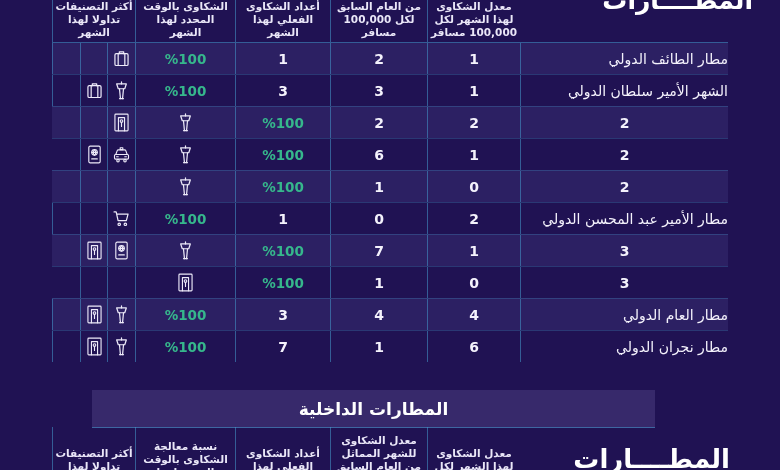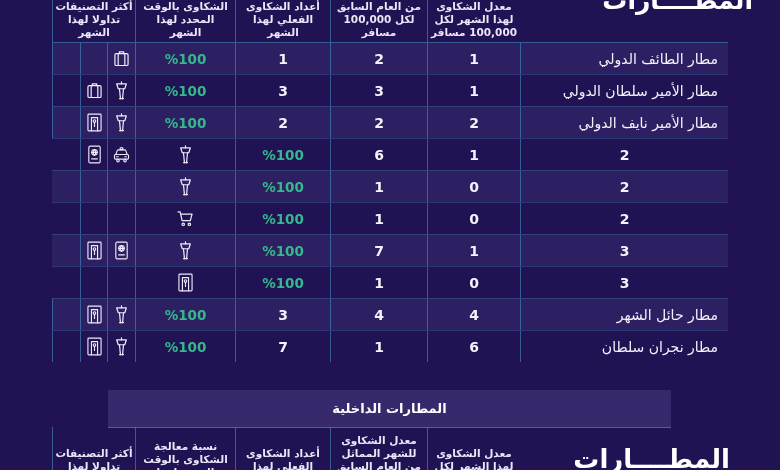--- a/index.html
+++ b/index.html
@@ -21,30 +21,30 @@
   .thead{border-bottom:1px solid var(--line);}
   .th{position:relative; height:42px; overflow:hidden; border-left:1px solid var(--line);}
   .th-in{position:absolute; bottom:3px; right:2px; left:2px; text-align:center;
     font-size:10.5px; font-weight:700; line-height:13px; white-space:pre-line; color:#eae7f8;}
   .th.span3{grid-column:span 3;}
   .th.no-border{border-left:none;}
   .trow{height:31px;}
   .trow.odd{background:var(--stripe);}
   .trow + .trow{border-top:1px solid var(--line-faint);}
   .cell{display:flex; align-items:center; justify-content:center; border-left:1px solid var(--line); height:100%; box-sizing:border-box;}
-  .name-cell{justify-content:flex-start; padding-right:10px; font-size:14px; font-weight:500; letter-spacing:0;}
+  .name-cell{justify-content:flex-start; font-size:14px; font-weight:500; letter-spacing:0;}
   .num-cell{font-size:14px; font-weight:700;}
   .pct-cell{color:var(--green); font-size:13.5px; font-weight:700;}
   .ltr{direction:ltr; unicode-bidi:isolate;}
   .icon{width:21px; height:21px; color:#edeaf9; display:inline-flex;}
   .icon svg{width:100%; height:100%;}
-  .banner{position:absolute; top:390px; left:108px; width:563px; height:37px;
+  .banner{position:absolute; top:390px; left:92px; width:563px; height:37px;
     background:var(--banner); border-bottom:1px solid var(--line);
     display:flex; align-items:center; justify-content:center;
-    font-size:13px; font-weight:800; color:#fff;}
+    font-size:17px; font-weight:800; color:#fff;}
   .bottom-header{position:absolute; top:427px; left:52px; width:676px; height:78px;}
   .bh{display:flex; align-items:center; justify-content:center; text-align:center;
     border-left:1px solid var(--line); font-size:10.5px; font-weight:700;
     line-height:13px; white-space:pre-line; color:#eae7f8; height:100%; box-sizing:border-box;}
   .bh.span3{grid-column:span 3;}
 </style>
 </head>
 <body>
 
 <div class="screen">
@@ -98,21 +98,21 @@
                 <rect x="4.5" y="6.5" width="15" height="13.5" rx="1.5"></rect>
                 <path d="M9.5 6.5v-2h5v2"></path>
                 <path d="M8.2 6.5v13.5M15.8 6.5v13.5"></path>
               </svg>
             </span>
           </div>
           <div class="cell icon-cell"></div>
           <div class="cell icon-cell"></div>
         </div>
         <div class="grid-cols trow even">
-          <div class="cell name-cell">مطار الأمير سلطان الدولي</div>
+          <div class="cell name-cell">الشهر الأمير سلطان الدولي</div>
           <div class="cell num-cell">1</div>
           <div class="cell num-cell">3</div>
           <div class="cell num-cell">3</div>
           <div class="cell pct-cell">
             <span class="ltr">%100</span>
           </div>
           <div class="cell icon-cell">
             <span class="icon">
               <svg viewBox="0 0 24 24" fill="none" stroke="currentColor" stroke-width="1.4" stroke-linejoin="round" stroke-linecap="round">
                 <path d="M12 2.2v2.3"></path>
@@ -127,21 +127,20 @@
               <svg viewBox="0 0 24 24" fill="none" stroke="currentColor" stroke-width="1.4" stroke-linejoin="round" stroke-linecap="round">
                 <rect x="4.5" y="6.5" width="15" height="13.5" rx="1.5"></rect>
                 <path d="M9.5 6.5v-2h5v2"></path>
                 <path d="M8.2 6.5v13.5M15.8 6.5v13.5"></path>
               </svg>
             </span>
           </div>
           <div class="cell icon-cell"></div>
         </div>
         <div class="grid-cols trow odd">
-          <div class="cell name-cell">مطار الأمير نايف الدولي</div>
           <div class="cell num-cell">2</div>
           <div class="cell num-cell">2</div>
           <div class="cell num-cell">2</div>
           <div class="cell pct-cell">
             <span class="ltr">%100</span>
           </div>
           <div class="cell icon-cell">
             <span class="icon">
               <svg viewBox="0 0 24 24" fill="none" stroke="currentColor" stroke-width="1.4" stroke-linejoin="round" stroke-linecap="round">
                 <path d="M12 2.2v2.3"></path>
@@ -217,20 +216,21 @@
                 <path d="M6.5 4.5h11l-1.8 5.5H8.3z"></path>
                 <path d="M9.7 10l1.1 11.3M14.3 10l-1.1 11.3"></path>
                 <path d="M9.8 21.3h4.4"></path>
               </svg>
             </span>
           </div>
           <div class="cell icon-cell"></div>
           <div class="cell icon-cell"></div>
         </div>
         <div class="grid-cols trow even">
+          <div class="cell name-cell">مطار الأمير عبد المحسن الدولي</div>
           <div class="cell num-cell">2</div>
           <div class="cell num-cell">0</div>
           <div class="cell num-cell">1</div>
           <div class="cell pct-cell">
             <span class="ltr">%100</span>
           </div>
           <div class="cell icon-cell">
             <span class="icon">
               <svg viewBox="0 0 24 24" fill="none" stroke="currentColor" stroke-width="1.4" stroke-linejoin="round" stroke-linecap="round">
                 <path d="M3.5 4.5h2.4l2.2 10h9.4l2-7.6H7"></path>
@@ -294,21 +294,21 @@
                 <path d="M8.5 21.5V6.5h7v15"></path>
                 <circle cx="12" cy="10.3" r="1.5"></circle>
                 <path d="M12 12.4v4.1"></path>
               </svg>
             </span>
           </div>
           <div class="cell icon-cell"></div>
           <div class="cell icon-cell"></div>
         </div>
         <div class="grid-cols trow odd">
-          <div class="cell name-cell">مطار حائل الشهر</div>
+          <div class="cell name-cell">مطار العام الدولي</div>
           <div class="cell num-cell">4</div>
           <div class="cell num-cell">4</div>
           <div class="cell num-cell">3</div>
           <div class="cell pct-cell">
             <span class="ltr">%100</span>
           </div>
           <div class="cell icon-cell">
             <span class="icon">
               <svg viewBox="0 0 24 24" fill="none" stroke="currentColor" stroke-width="1.4" stroke-linejoin="round" stroke-linecap="round">
                 <path d="M12 2.2v2.3"></path>
@@ -324,21 +324,21 @@
                 <rect x="4.5" y="2.5" width="15" height="19" rx="1"></rect>
                 <path d="M8.5 21.5V6.5h7v15"></path>
                 <circle cx="12" cy="10.3" r="1.5"></circle>
                 <path d="M12 12.4v4.1"></path>
               </svg>
             </span>
           </div>
           <div class="cell icon-cell"></div>
         </div>
         <div class="grid-cols trow even">
-          <div class="cell name-cell">مطار نجران سلطان</div>
+          <div class="cell name-cell">مطار نجران الدولي</div>
           <div class="cell num-cell">6</div>
           <div class="cell num-cell">1</div>
           <div class="cell num-cell">7</div>
           <div class="cell pct-cell">
             <span class="ltr">%100</span>
           </div>
           <div class="cell icon-cell">
             <span class="icon">
               <svg viewBox="0 0 24 24" fill="none" stroke="currentColor" stroke-width="1.4" stroke-linejoin="round" stroke-linecap="round">
                 <path d="M12 2.2v2.3"></path>

